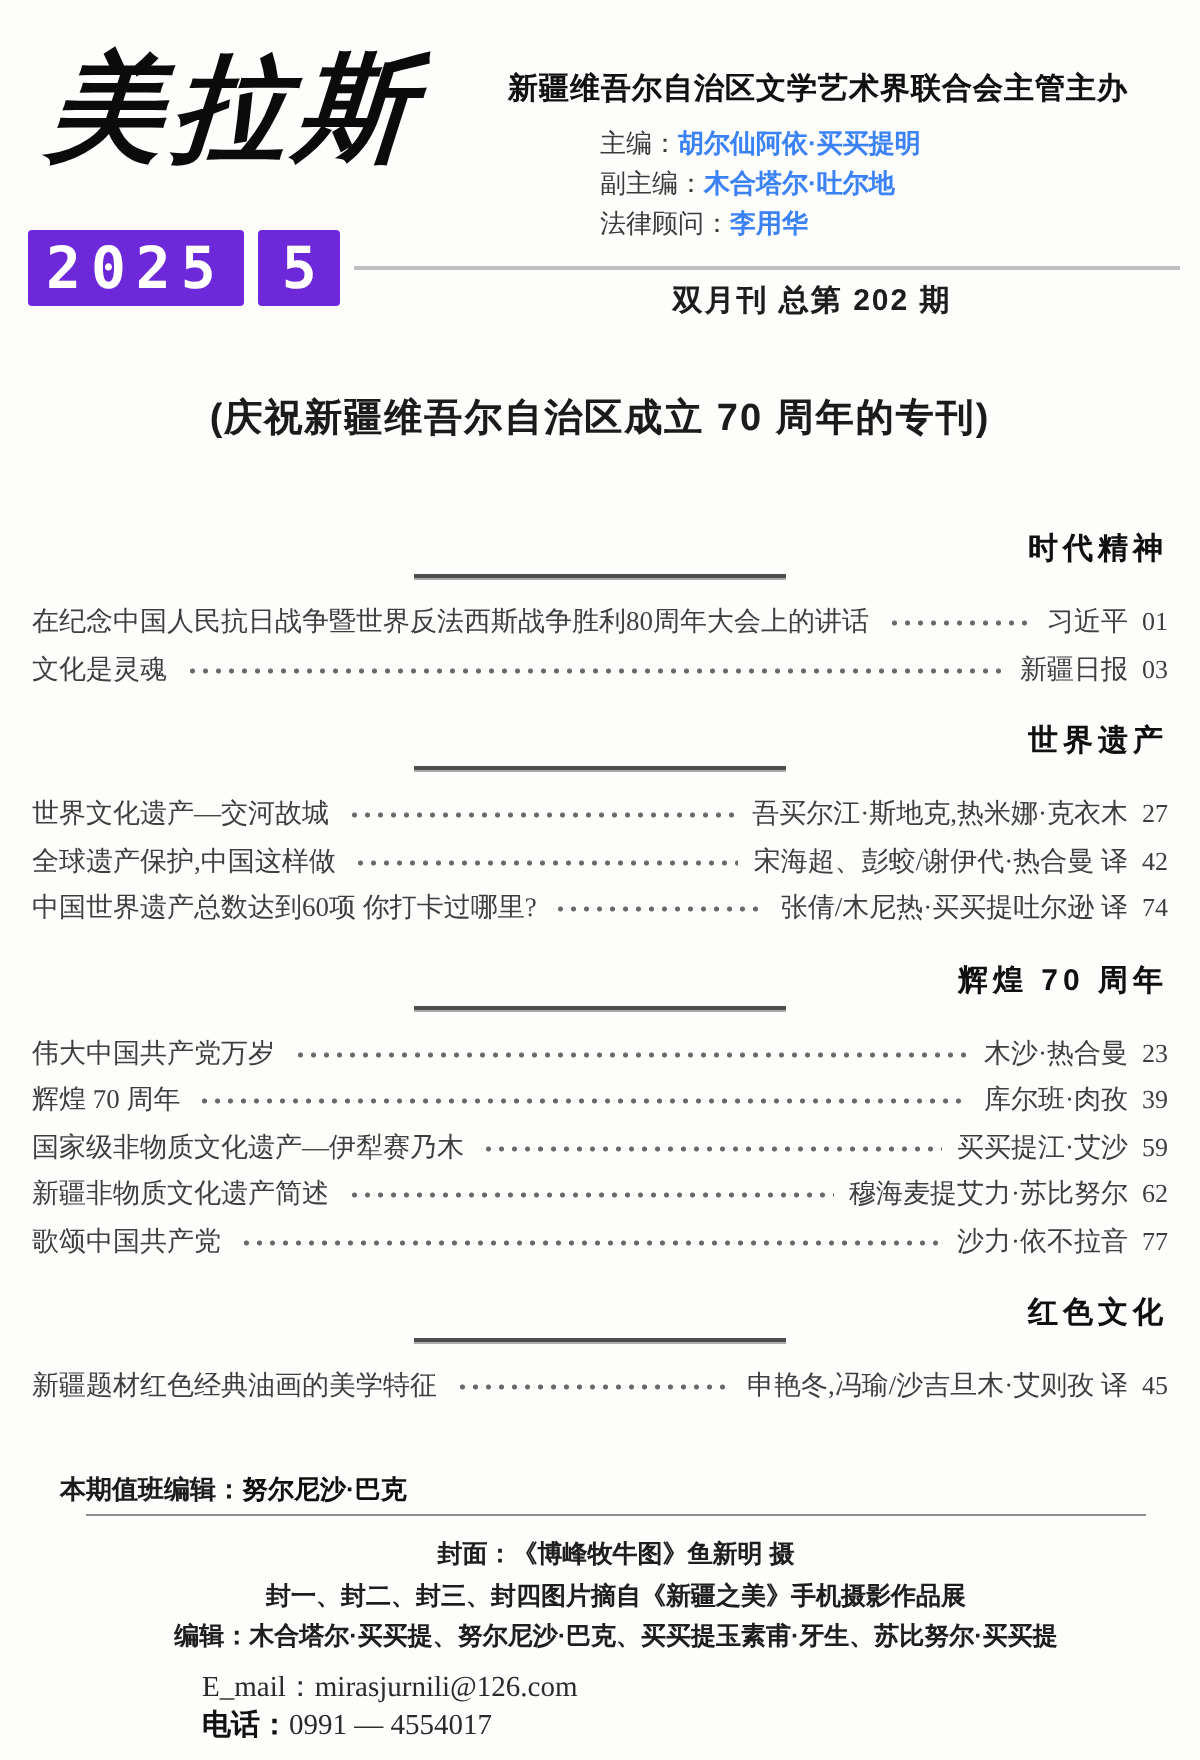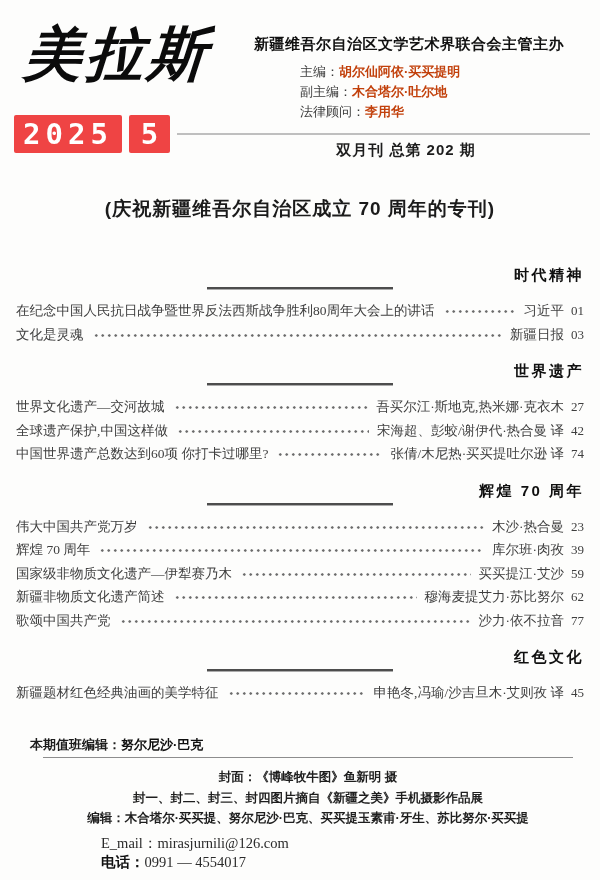--- a/index.html
+++ b/index.html
@@ -15,27 +15,27 @@
     font-size:58px;line-height:100px;letter-spacing:4px;color:#0b0b0b;
     transform:skewX(-4deg);white-space:nowrap;
   }
   .organizer{
     position:absolute;left:228px;top:35px;width:362px;text-align:center;
     font-family:"Liberation Sans","DejaVu Sans",sans-serif;font-weight:bold;
     font-size:15px;color:#111;letter-spacing:0.5px;white-space:nowrap;
   }
   .staff{position:absolute;left:300px;top:62px;font-size:13px;line-height:20px;}
   .staff-label{color:#3a3a3a;}
-  .staff-name{font-family:"Liberation Sans","DejaVu Sans",sans-serif;font-weight:bold;color:#c2410c;}
+  .staff-name{font-family:"Liberation Sans","DejaVu Sans",sans-serif;font-weight:bold;color:#3b82f6;}
   .issue-row{
     position:absolute;left:14px;top:115px;right:10px;
     display:flex;align-items:center;gap:7px;
   }
   .issue-box{
-    background:#ef4444;color:#fff;border-radius:2px;
+    background:#6d28d9;color:#fff;border-radius:2px;
     font-family:"DejaVu Sans Mono","Liberation Mono",monospace;font-weight:bold;
     font-size:29px;line-height:38px;padding:0 9px;letter-spacing:5px;
   }
   .issue-box.single{letter-spacing:0;padding:0 12px;}
   .issue-line{flex:1;height:2px;background:#bfbfbf;}
   .frequency{
     position:absolute;left:228px;top:141px;width:356px;text-align:center;
     font-family:"Liberation Sans","DejaVu Sans",sans-serif;font-weight:600;
     font-size:15px;color:#1d1d1d;letter-spacing:1px;white-space:nowrap;
   }

